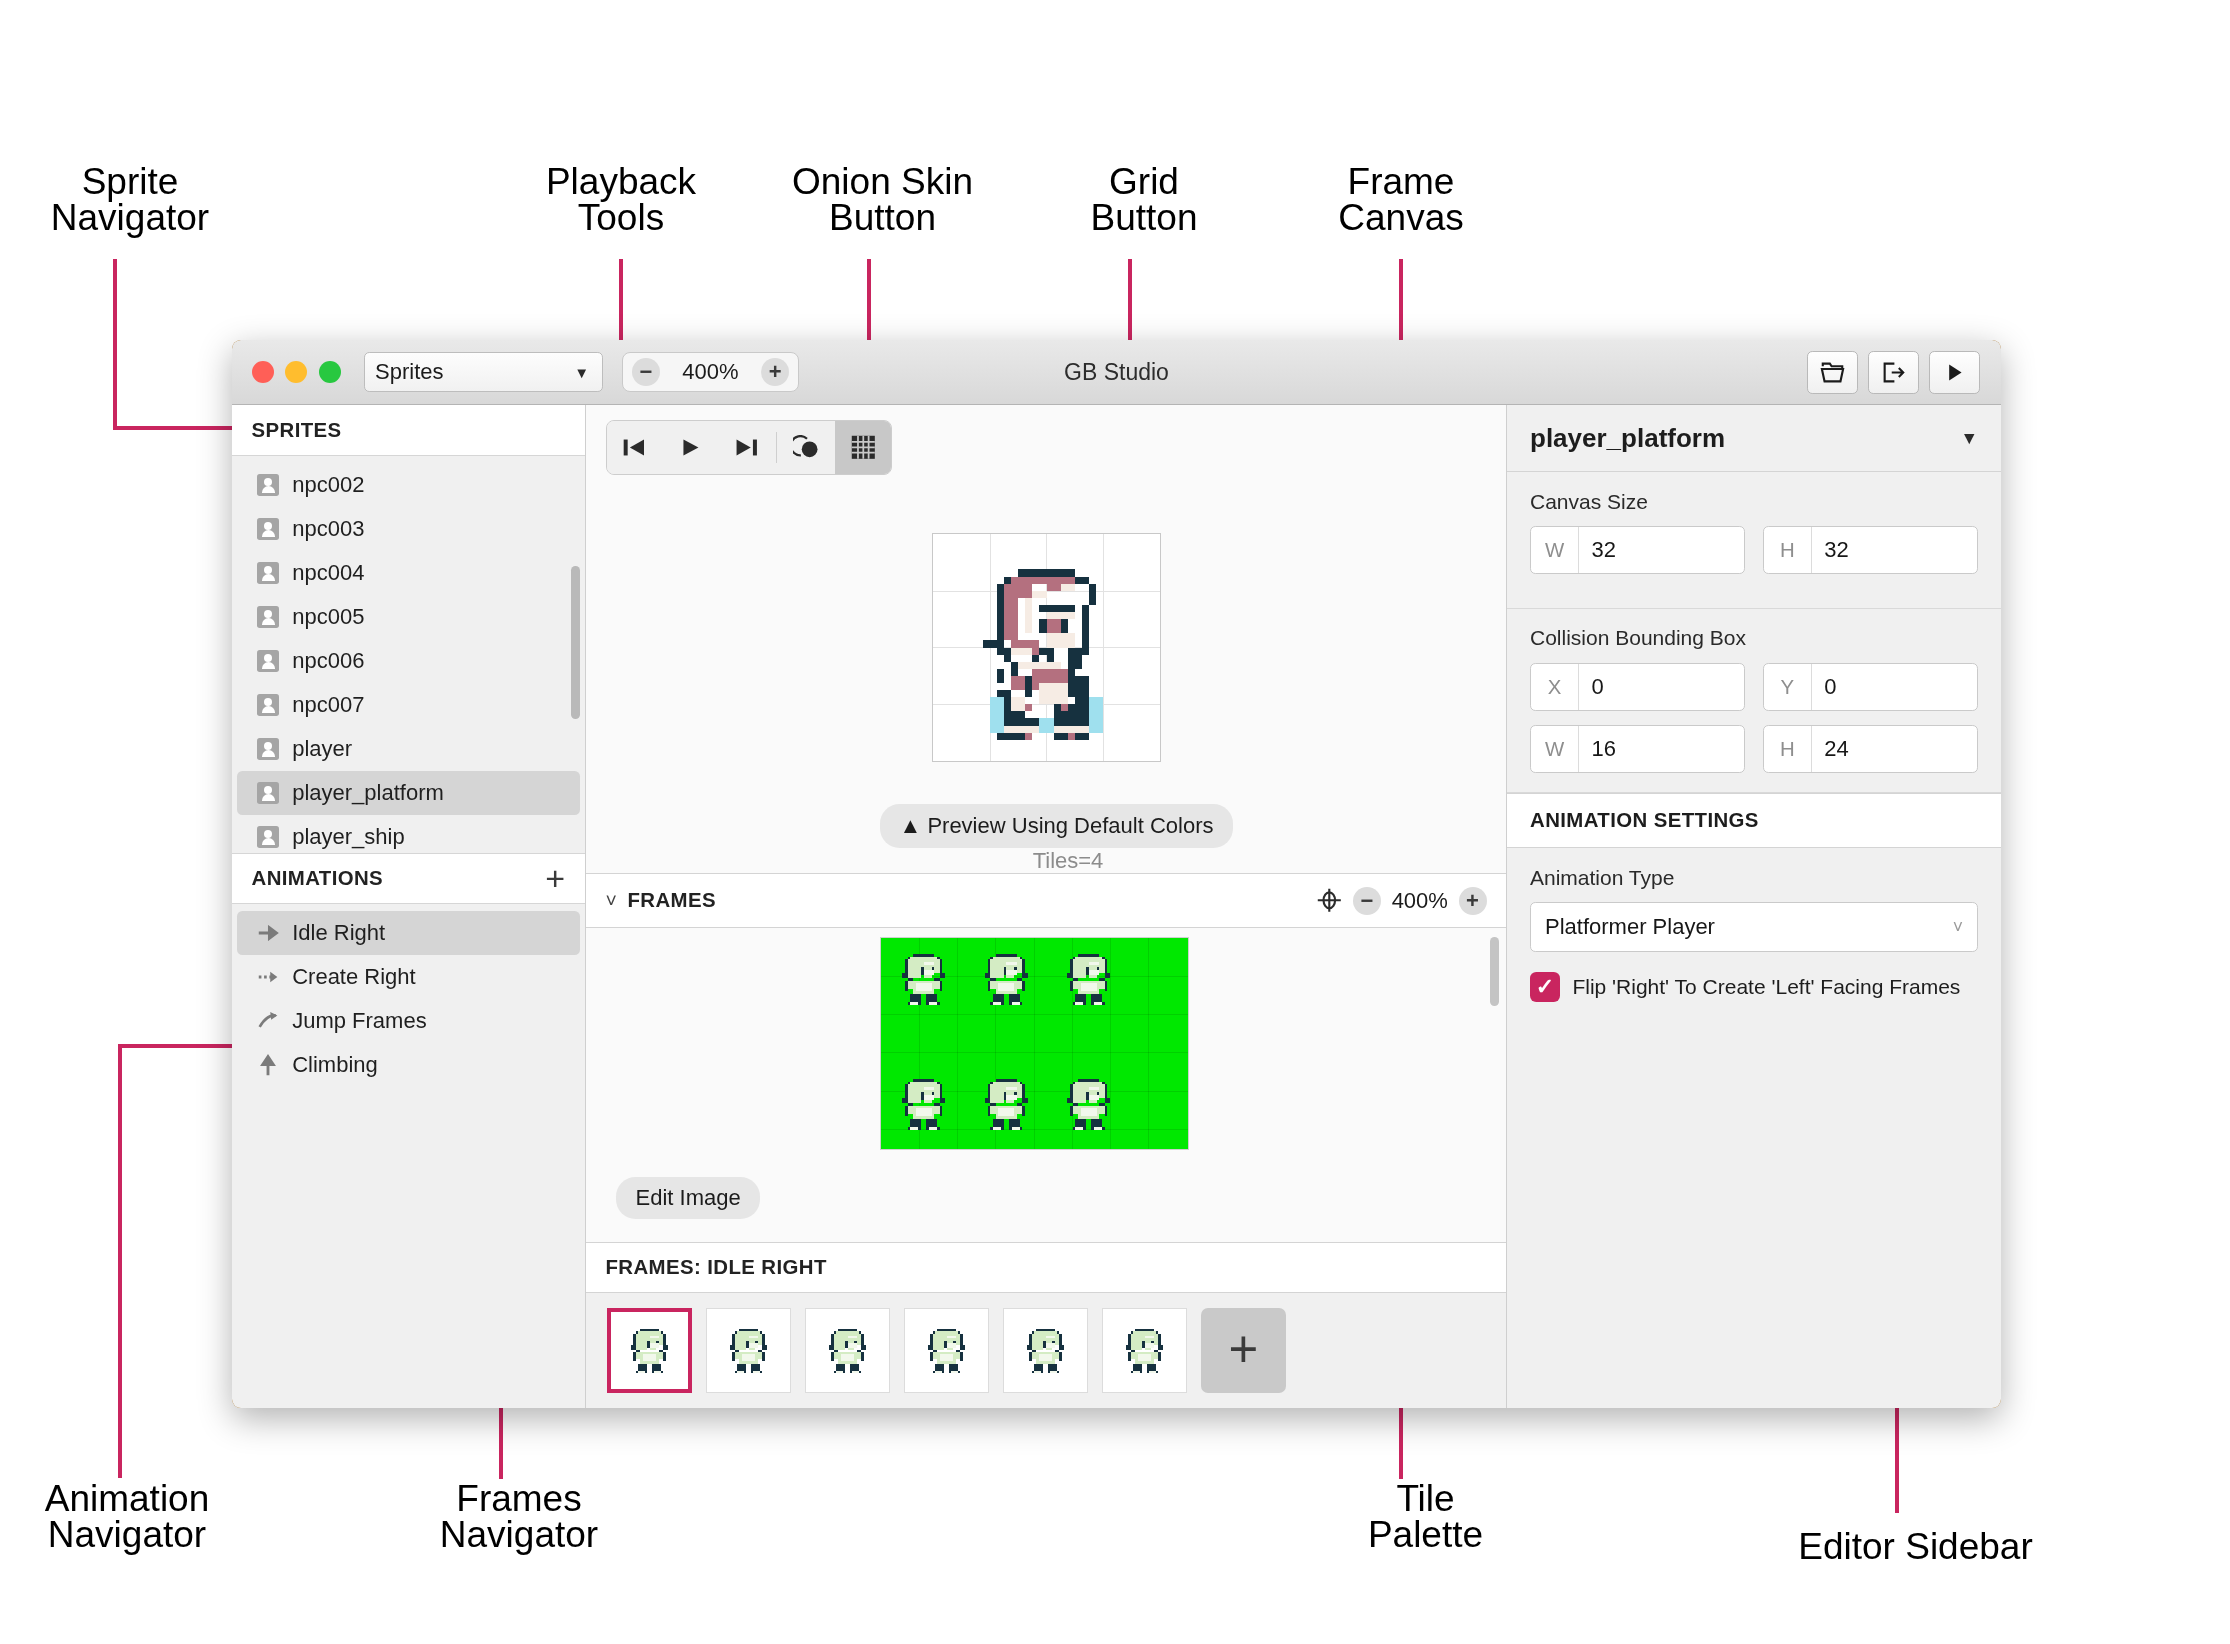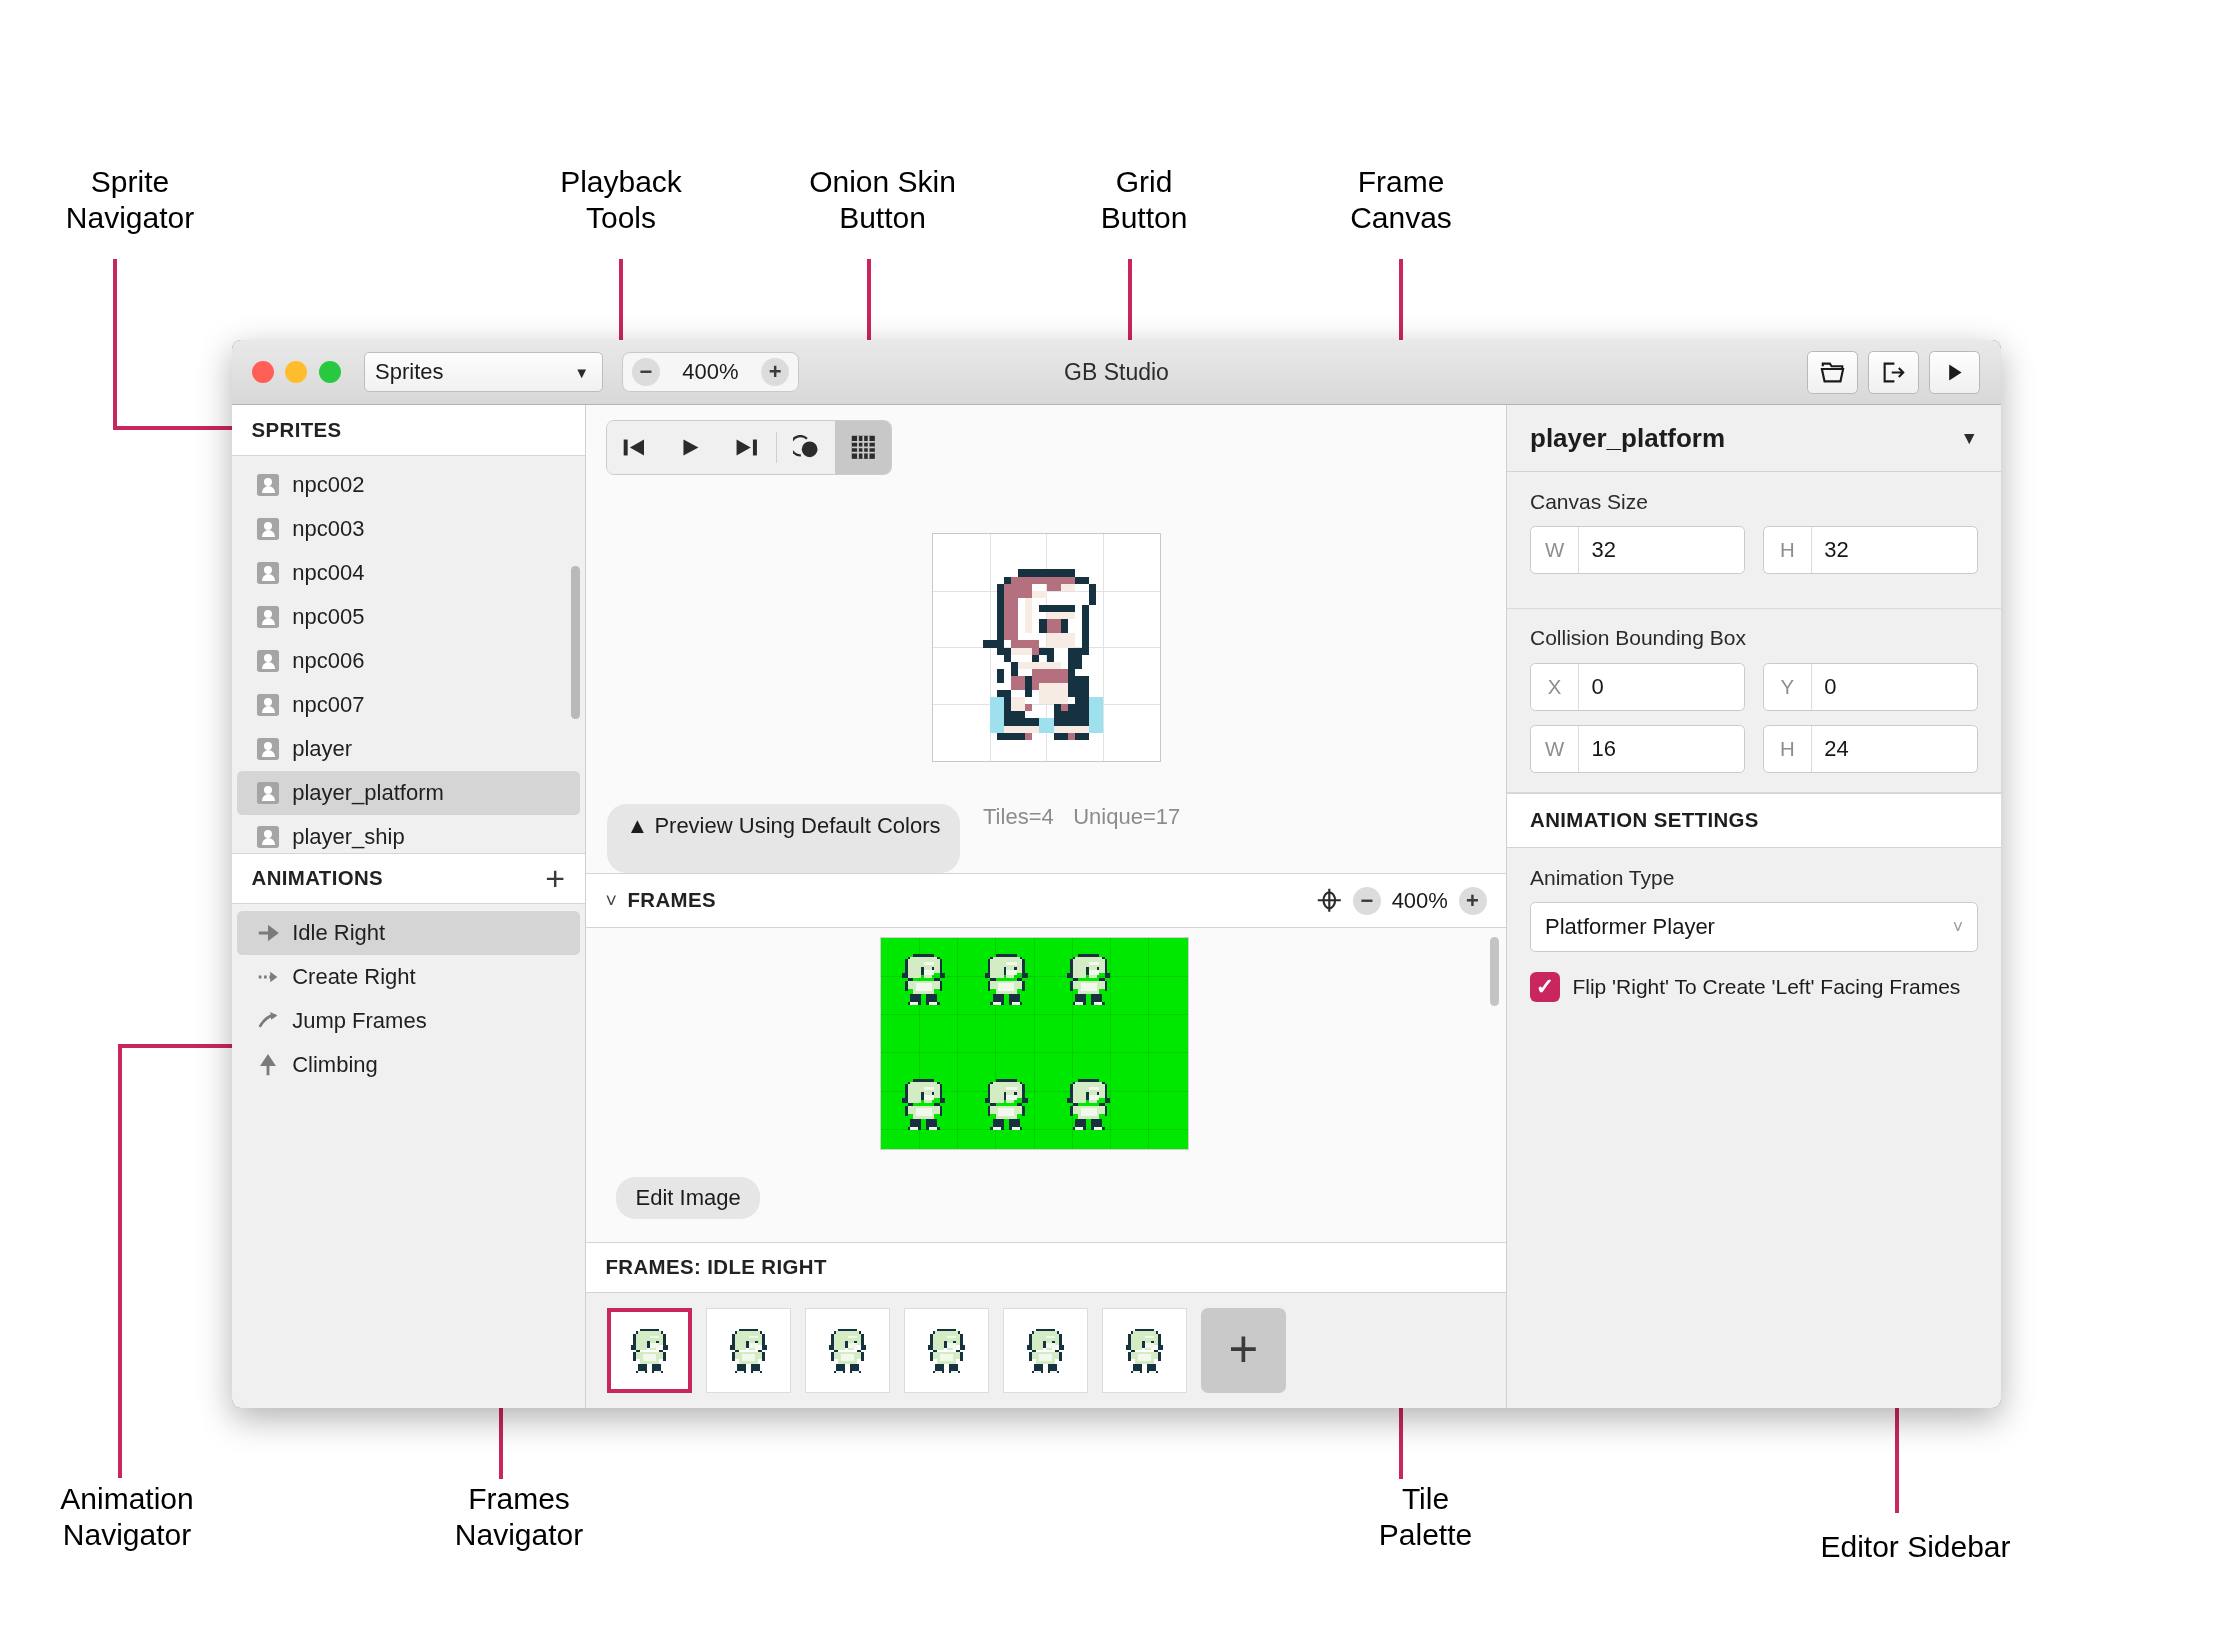--- a/index.html
+++ b/index.html
@@ -8,21 +8,21 @@
     background: #ffffff;
     font-family: "Liberation Sans", sans-serif;
     overflow: hidden;
   }
   #root { position: relative; width: 2231px; height: 1645px; }
 
   
   .anno-label {
     position: absolute;
     color: #000;
-    font-size: 30px;
+    font-size: 37px;
     line-height: 36px;
     text-align: center;
     white-space: pre-line;
     font-family: "Liberation Sans", sans-serif;
   }
   .anno-line { position: absolute; background: #C9255F; }
   .anno-v { width: 3.5px; }
   .anno-h { height: 3.5px; }
   .diamond {
     position: absolute;
@@ -196,23 +196,24 @@
   .frame-canvas {
     width: 229px; height: 229px;
     background: #fff;
     border: 0.9px solid #c8c8c8;
     position: relative;
   }
   .gridline { position: absolute; background: #e2e2e2; }
 
   .preview-bar {
     height: 69px;
-    display: flex; 
+    display: flex; align-items: center;
     padding-left: 21px;
     background: #fafafa;
+    flex-direction: column;
   }
   .pill {
     background: #e6e6e6;
     border-radius: 19.5px;
     padding: 8.9px 19.5px;
     font-size: 22px;
     color: #1c1c1c;
   }
   .stat { margin-left: 23px; font-size: 22px; color: #8c8c8c; }
 

